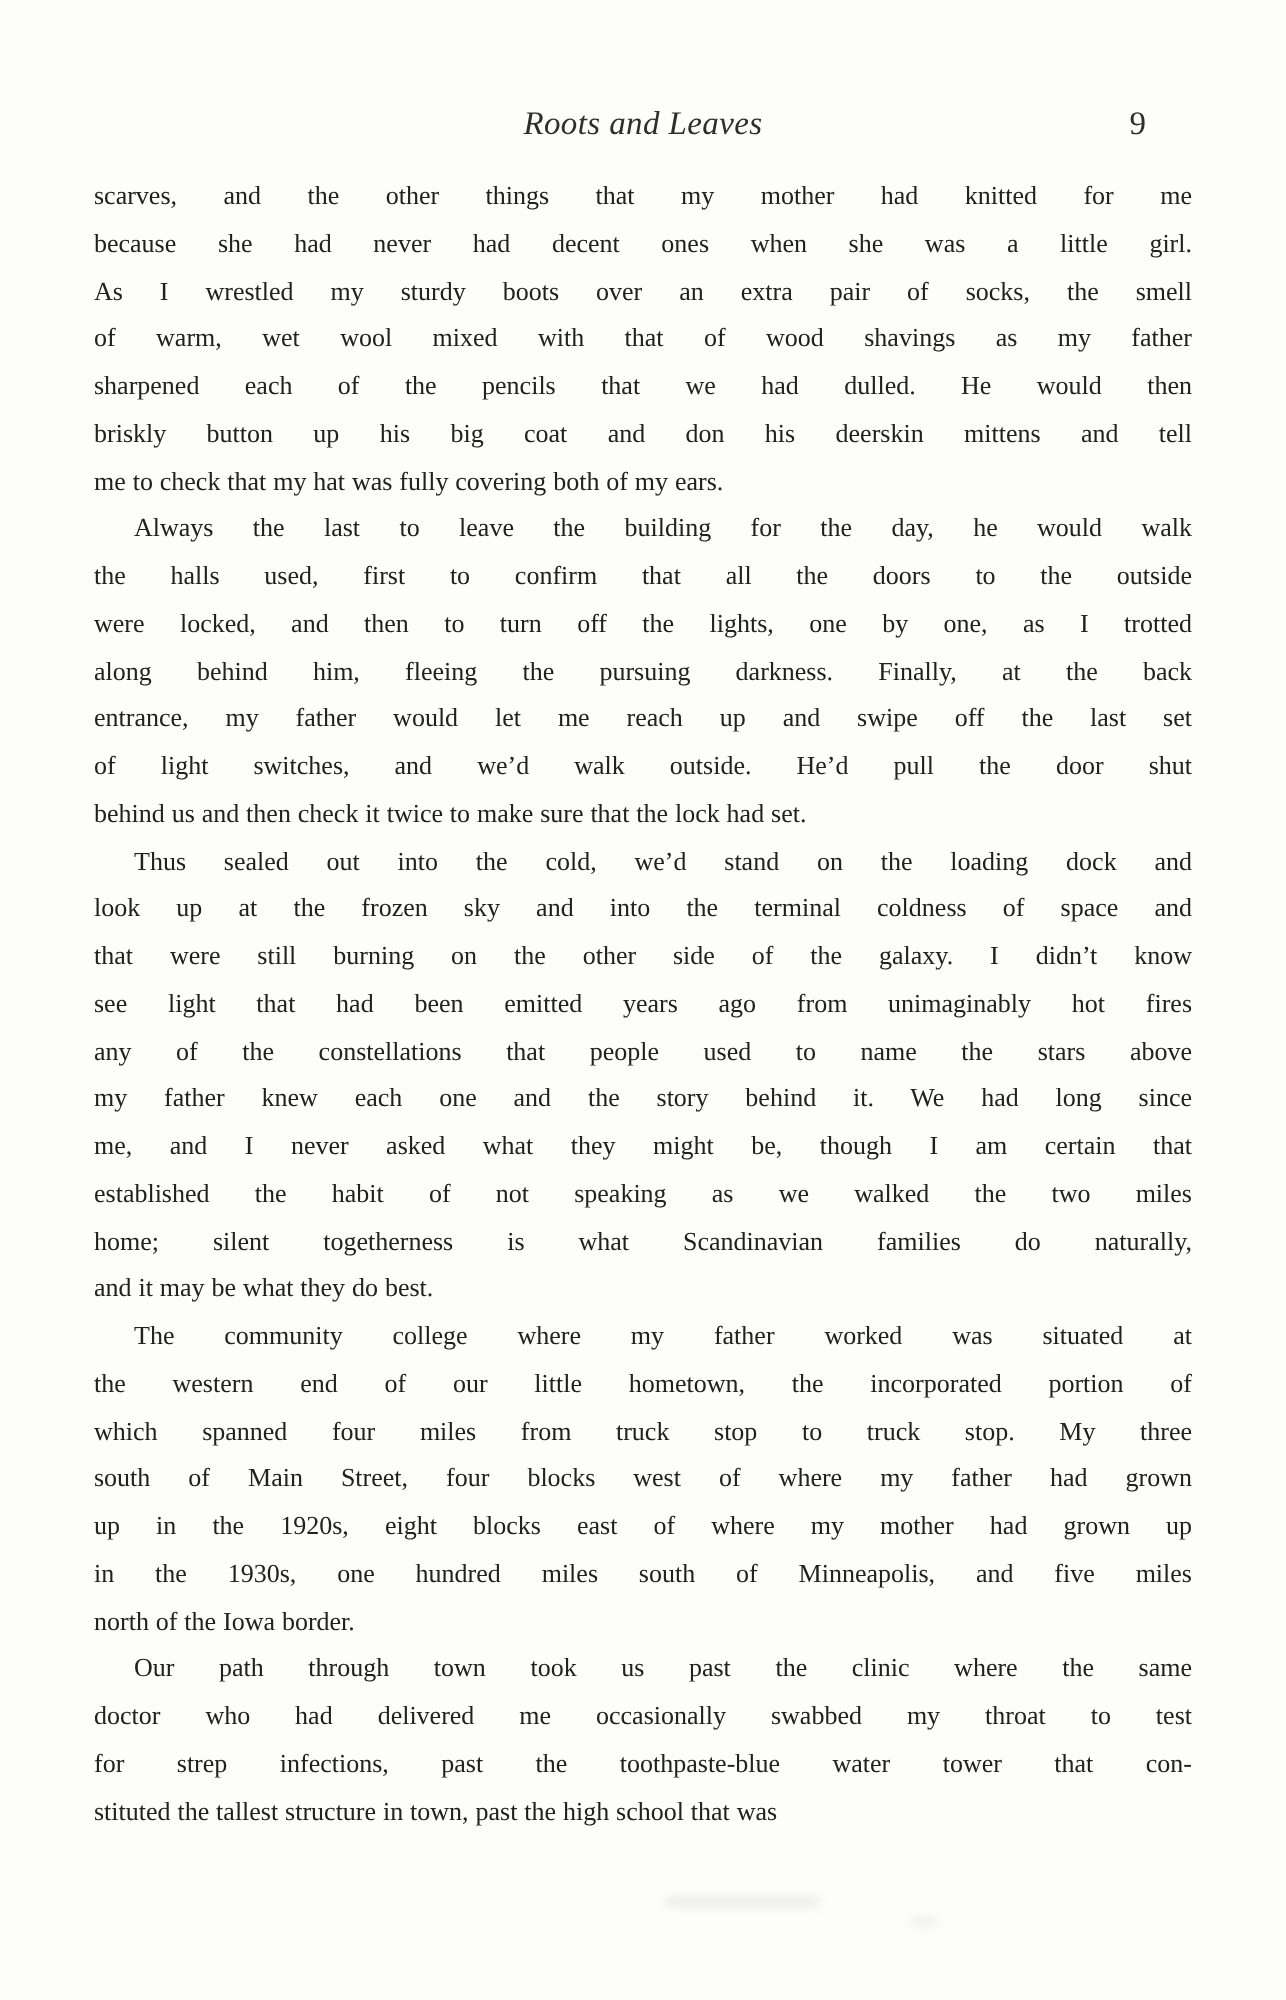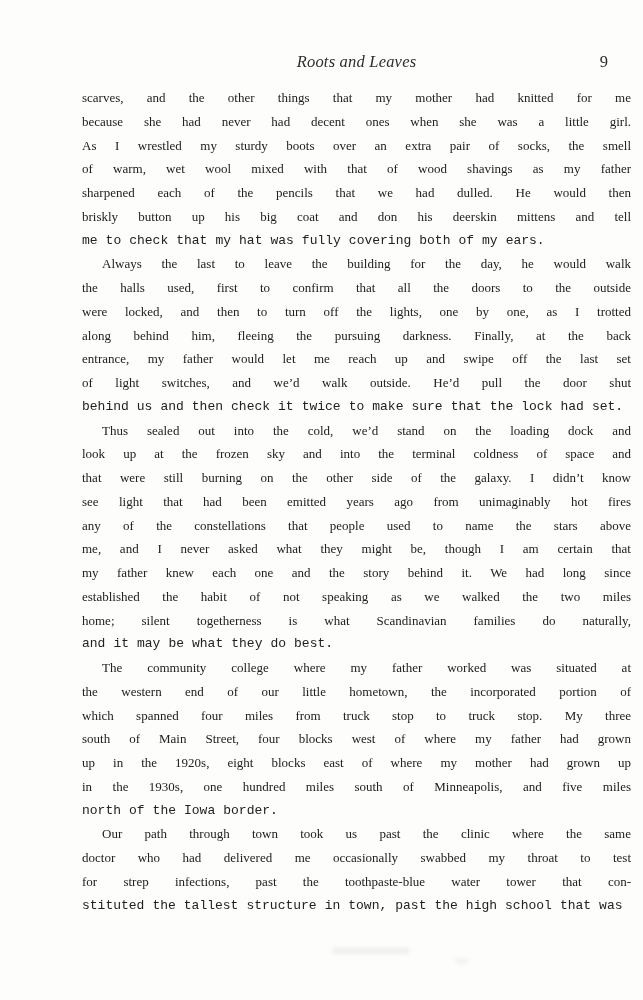--- a/index.html
+++ b/index.html
@@ -13,21 +13,20 @@
     height: 1000px;
     background: #fdfdfc;
     overflow: hidden;
     font-family: "Liberation Serif", serif;
     color: #212121;
   }
   .text-block {
     position: absolute;
     left: 47px;
     width: 549px;
-    margin-left: 35px;
   }
   .running-header {
     top: 52px;
     height: 22px;
     font-size: 16.5px;
     color: #2e2e2e;
   }
   .running-header .title {
     text-align: center;
     font-style: italic;
@@ -51,21 +50,20 @@
   .line {
     height: 23.75px;
     overflow: hidden;
     text-align: justify;
     text-align-last: justify;
     white-space: normal;
     word-spacing: 0.2px;
   }
   .line.last {
     text-align-last: left;
-    font-family: Liberation Mono, monospace;
   }
   .line.indent {
     padding-left: 20px;
   }
   
   .smudge {
     position: absolute;
     left: 332px;
     top: 948px;
     width: 78px;
@@ -114,22 +112,22 @@
         <div class="line">entrance, my father would let me reach up and swipe off the last set</div>
         <div class="line">of light switches, and we’d walk outside. He’d pull the door shut</div>
         <div class="line last">behind us and then check it twice to make sure that the lock had set.</div>
       </div>
       <div class="paragraph">
         <div class="line indent">Thus sealed out into the cold, we’d stand on the loading dock and</div>
         <div class="line">look up at the frozen sky and into the terminal coldness of space and</div>
         <div class="line">that were still burning on the other side of the galaxy. I didn’t know</div>
         <div class="line">see light that had been emitted years ago from unimaginably hot fires</div>
         <div class="line">any of the constellations that people used to name the stars above</div>
+        <div class="line">my father knew each one and the story behind it. We had long since</div>
         <div class="line">me, and I never asked what they might be, though I am certain that</div>
-        <div class="line">my father knew each one and the story behind it. We had long since</div>
         <div class="line">established the habit of not speaking as we walked the two miles</div>
         <div class="line">home; silent togetherness is what Scandinavian families do naturally,</div>
         <div class="line last">and it may be what they do best.</div>
       </div>
       <div class="paragraph">
         <div class="line indent">The community college where my father worked was situated at</div>
         <div class="line">the western end of our little hometown, the incorporated portion of</div>
         <div class="line">which spanned four miles from truck stop to truck stop. My three</div>
         <div class="line">south of Main Street, four blocks west of where my father had grown</div>
         <div class="line">up in the 1920s, eight blocks east of where my mother had grown up</div>

